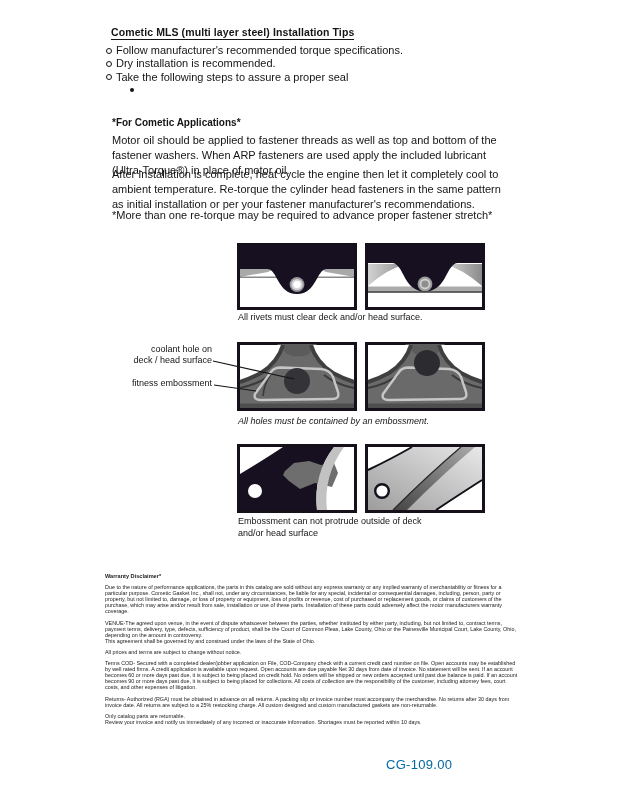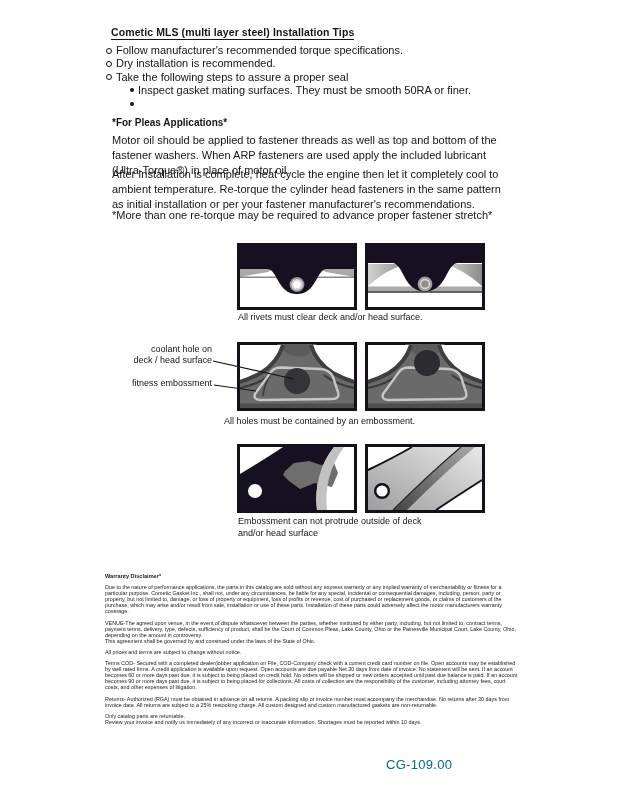--- a/index.html
+++ b/index.html
@@ -40,25 +40,24 @@
 <body>
 
 <div class="page">
 
   <div class="title">Cometic MLS (multi layer steel) Installation Tips</div>
 
   <div class="tips">
     <div class="li lvl1"><span class="mk o"></span><span>Follow manufacturer's recommended torque specifications.</span></div>
     <div class="li lvl1"><span class="mk o"></span><span>Dry installation is recommended.</span></div>
     <div class="li lvl1"><span class="mk o"></span><span>Take the following steps to assure a proper seal</span></div>
-    <div class="li lvl2"><span class="mk f"></span><span>Inspect gasket mating surfaces.  They must be smooth 50RA or finer.</span></div>
     <div class="li lvl2"><span class="mk f"></span></div>
   </div>
 
-  <div class="diesel-h">*For Pleas Applications*</div>
+  <div class="diesel-h">*For Cometic Applications*</div>
   <div class="para p1">Motor oil should be applied to fastener threads as well as top and bottom of the fastener washers. When ARP fasteners are used apply the included lubricant (Ultra-Torque®) in place of motor oil.</div>
   <div class="para p2">After Installation is complete, heat cycle the engine then let it completely cool to ambient temperature. Re-torque the cylinder head fasteners in the same pattern as initial installation or per your fastener manufacturer's recommendations.</div>
   <div class="para p3">*More than one re-torque may be required to advance proper fastener stretch*</div>
 
   <div class="dg-label" style="left:237px;top:229px;">RIGHT</div>
   <div class="dg-label" style="left:365px;top:229px;">WRONG</div>
 
   <div class="dg-img" style="left:237px;top:243px;">
     <svg width="120" height="67" viewBox="0 0 120 67">
       <rect x="1.5" y="1.5" width="117" height="64" fill="#ffffff" stroke="#151019" stroke-width="3"></rect>
@@ -138,21 +137,21 @@
       <path d="M117,3 H74 Q79,20 96,31 Q106,36.5 117,40 Z" fill="#ffffff"></path>
       <path d="M74,3 Q79,20 96,31 Q106,36.5 117,40" fill="none" stroke="#3f3f3f" stroke-width="4"></path>
       <path d="M3,46 Q22,42 33,33" fill="none" stroke="#3a3a3a" stroke-width="2"></path>
       <path d="M117,46 Q98,42 87,33" fill="none" stroke="#3a3a3a" stroke-width="2"></path>
       <rect x="3" y="61.5" width="114" height="4.5" fill="#4e4e4e"></rect>
       <path d="M24,58 Q16,58 18,52 L34,30 Q37,25.5 44,25.5 L84,27 Q93,28 96,35 L101,50 Q103,57 95,57 Z" fill="none" stroke="#c6c6c6" stroke-width="2.4" stroke-linejoin="round"></path>
       <circle cx="62" cy="21" r="13" fill="#2c2c30"></circle>
     </svg>
   </div>
 
-  <div class="caption" style="left:224px;top:416px;">All holes must be contained by an embossment.</div>
+  <div class="caption" style="left:238px;top:416px;font-style:italic;">All holes must be contained by an embossment.</div>
 
   <div class="dg-label" style="left:237px;top:432px;">RIGHT</div>
   <div class="dg-label" style="left:365px;top:432px;">WRONG</div>
 
   <div class="dg-img" style="left:237px;top:444px;">
     <svg width="120" height="69" viewBox="0 0 120 69">
       <rect x="1.5" y="1.5" width="117" height="66" fill="#ffffff" stroke="#151019" stroke-width="3"></rect>
       <path d="M3,30 Q28,15 46,3 L97,3 Q76,30 80,66 L3,66 Z" fill="#171020"></path>
       <path d="M48,27 L57,19 L72,17 L84,21 L97,19 L101,29 L95,43 L78,39 L63,45 L52,37 L46,31 Z" fill="#6e6e6e"></path>
       <path d="M97,3 L107,3 Q86,32 90,66 L80,66 Q76,30 97,3 Z" fill="#c2c2c2"></path>

